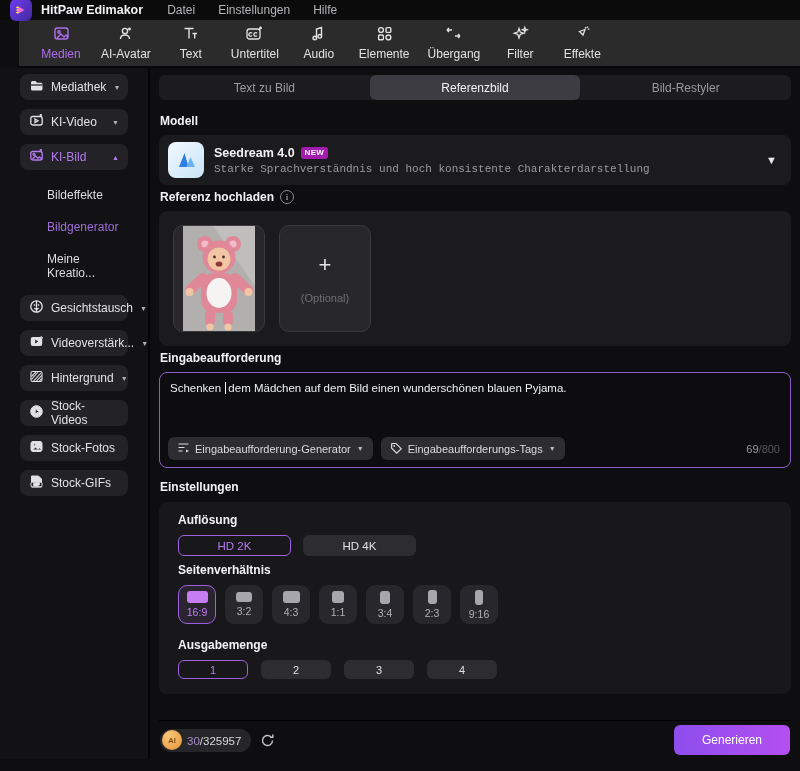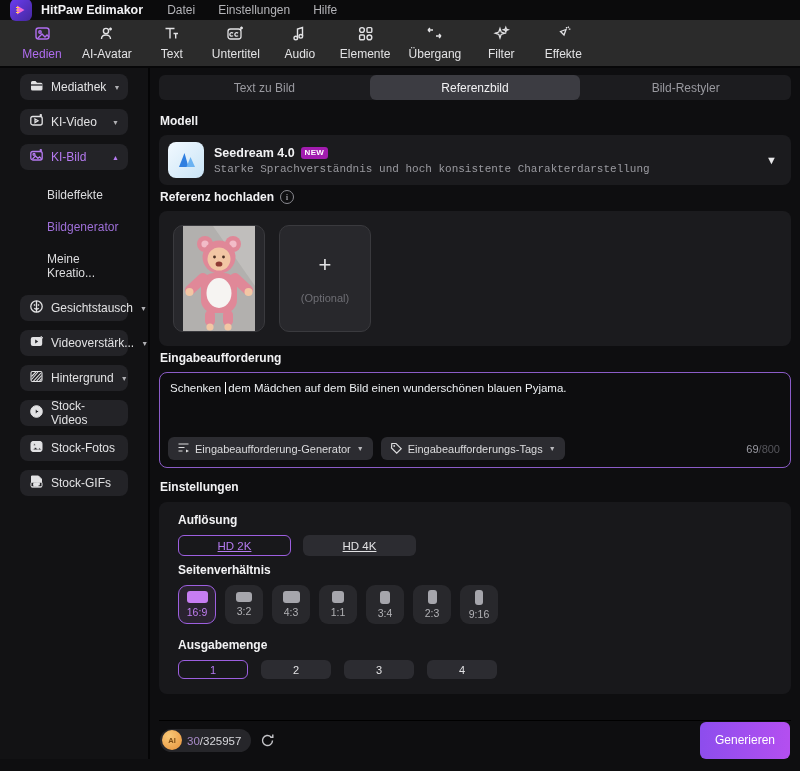--- a/index.html
+++ b/index.html
@@ -10,21 +10,21 @@
     font-family:"Liberation Sans", sans-serif;
   }
   
   .titlebar { height:20px; background:#0b0b0c; display:flex; align-items:center; padding:0 10px; gap:9px; }
   .app-logo { width:22px; height:22px; border-radius:6px; flex:0 0 auto;
     background:linear-gradient(135deg,#6a3df0,#45279f); display:flex; align-items:center; justify-content:center; }
   .app-title { font-weight:bold; font-size:12.5px; color:#f2f2f4; margin-right:8px; }
   .menu-item { font-size:12px; color:#b4b4b8; padding:3px 7px; border-radius:4px; cursor:default; }
 
   
-  .ribbon { height:48px; background:#2b2b2b; display:flex; align-items:center; padding:0 12px; gap:2px; border-bottom:2px solid #070708; }
+  .ribbon { height:48px; background:#2b2b2b; display:flex; align-items:center; padding:0 12px; gap:2px; border-bottom:2px solid #070708;margin-left:19px; }
   .ribbon-item { min-width:60px; padding:3px 8px; display:flex; flex-direction:column; align-items:center; gap:2px;
     font-size:12px; color:#e2e2e4; cursor:default; }
   .ribbon-item svg { stroke:currentColor; }
   .ribbon-item.active { color:#b06df0; }
 
   
   .body { display:flex; height:691px; }
 
   .sidebar { width:150px; background:#121214; border-right:2px solid #050506; padding:6px 20px; display:flex; flex-direction:column; overflow:hidden; }
   .side-group { height:26px; flex:0 0 26px; margin-bottom:9px; background:#232327; border-radius:8px;
@@ -75,21 +75,21 @@
   .pill-caret { font-size:7px; color:#b8b8bc; margin-left:1px; }
   .char-counter { margin-left:auto; font-size:11px; }
   .char-count { color:#9a9aa2; }
   .char-limit { color:#55555b; }
 
   
   .settings-panel { background:#18181b; border-radius:8px; padding:11px 19px 15px; margin-top:1px; }
   .setting-label { font-size:12px; font-weight:bold; color:#f2f2f4; margin:7px 0 8px; }
   .res-row { display:flex; gap:12px; }
   .res-btn { width:113px; height:21px; border-radius:6px; background:#2c2c31; color:#e2e2e4; font-size:11.5px;
-    display:flex; align-items:center; justify-content:center; border:1px solid transparent; cursor:default;text-decoration:underline; }
+    display:flex; align-items:center; justify-content:center; border:1px solid transparent; cursor:default; }
   .res-btn.active { background:transparent; border-color:#9d5fe0; color:#b57af0; }
 
   .ratio-row { display:flex; gap:9px; }
   .ratio-btn { width:38px; height:39px; border-radius:9px; background:#28282c; border:1px solid transparent;
     display:flex; flex-direction:column; align-items:center; justify-content:center; gap:3px;
     color:#b2b2b6; font-size:10.5px; cursor:default; }
   .ratio-btn.active { border-color:#9d5fe0; background:#2a2330; color:#c07df2; }
   .ratio-shape { background:#a6a6ac; border-radius:3px; }
   .ratio-btn.active .ratio-shape { background:#c67df2; }
 
@@ -100,21 +100,21 @@
 
   
   .footer-bar { margin-top:auto; height:39px; border-top:1px solid #000; display:flex; align-items:center; padding:0 1px; }
   .credits-pill { background:#26262a; border-radius:12px; height:23px; display:flex; align-items:center; gap:5px; padding:1px 10px 1px 2px; cursor:default; }
   .coin { width:20px; height:20px; border-radius:50%; background:radial-gradient(circle at 35% 30%,#f8c878,#e8923a);
     color:#7c4a12; font-size:7.5px; font-weight:bold; display:flex; align-items:center; justify-content:center; }
   .credits-used { color:#a98bc8; font-size:11.5px; }
   .credits-total { color:#d8d8dc; font-size:11.5px; }
   .refresh-btn { margin-left:9px; display:flex; align-items:center; cursor:default; }
   .generate-btn { margin-left:auto; background:linear-gradient(90deg,#8d4ded,#b44ff0); color:#fff; font-size:12px;
-    height:37px; padding:0 15px; border-radius:6px; display:flex; align-items:center; border:none; cursor:default; }
+    height:30px; padding:0 28px; border-radius:6px; display:flex; align-items:center; border:none; cursor:default; }
 </style>
 </head>
 <body>
 
 <div class="app">
 
   <div class="titlebar">
     <div class="app-logo">
       <svg width="14" height="14" viewBox="0 0 14 14" fill="none">
         <path d="M3 2.5 L10.5 7 L3 11.5 Z" fill="#f06ad8"></path>

